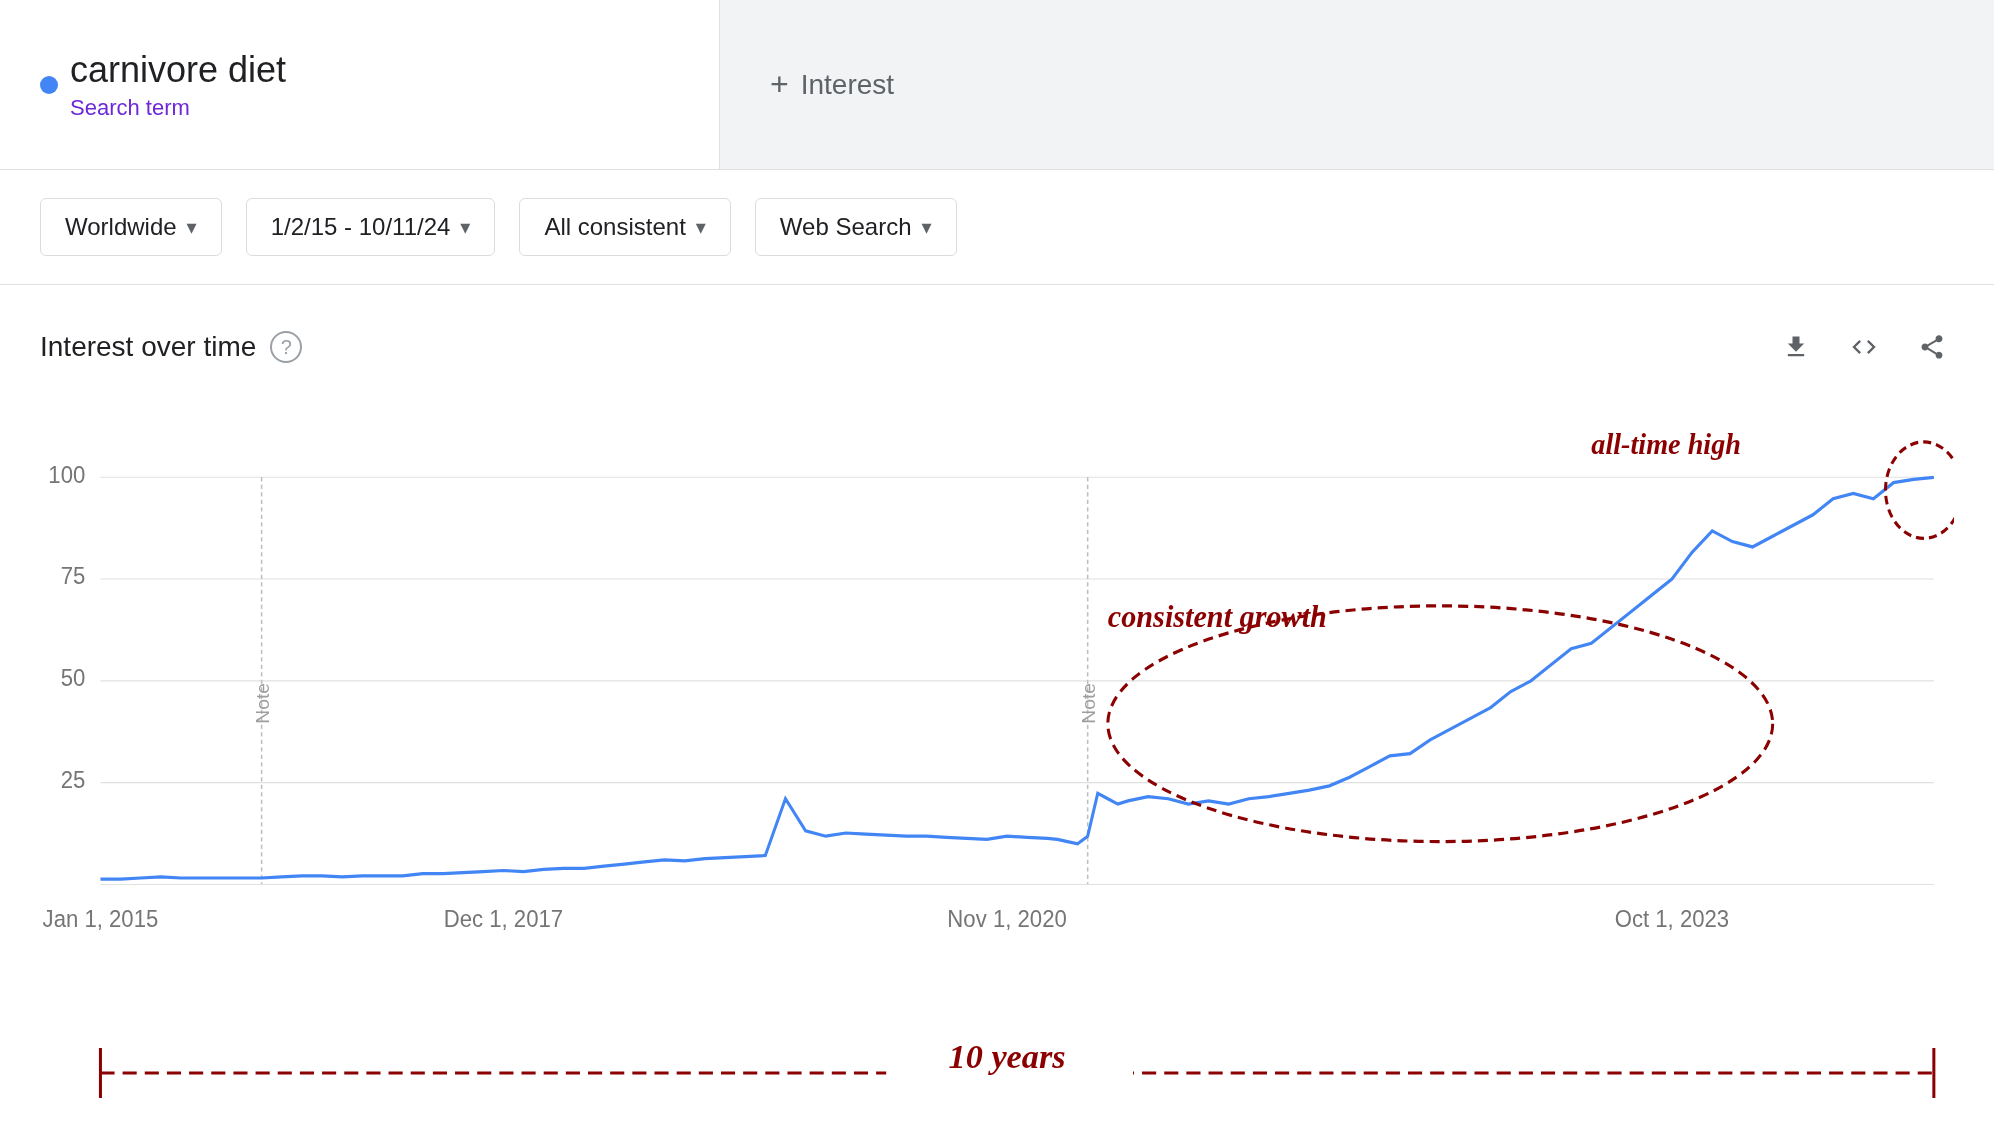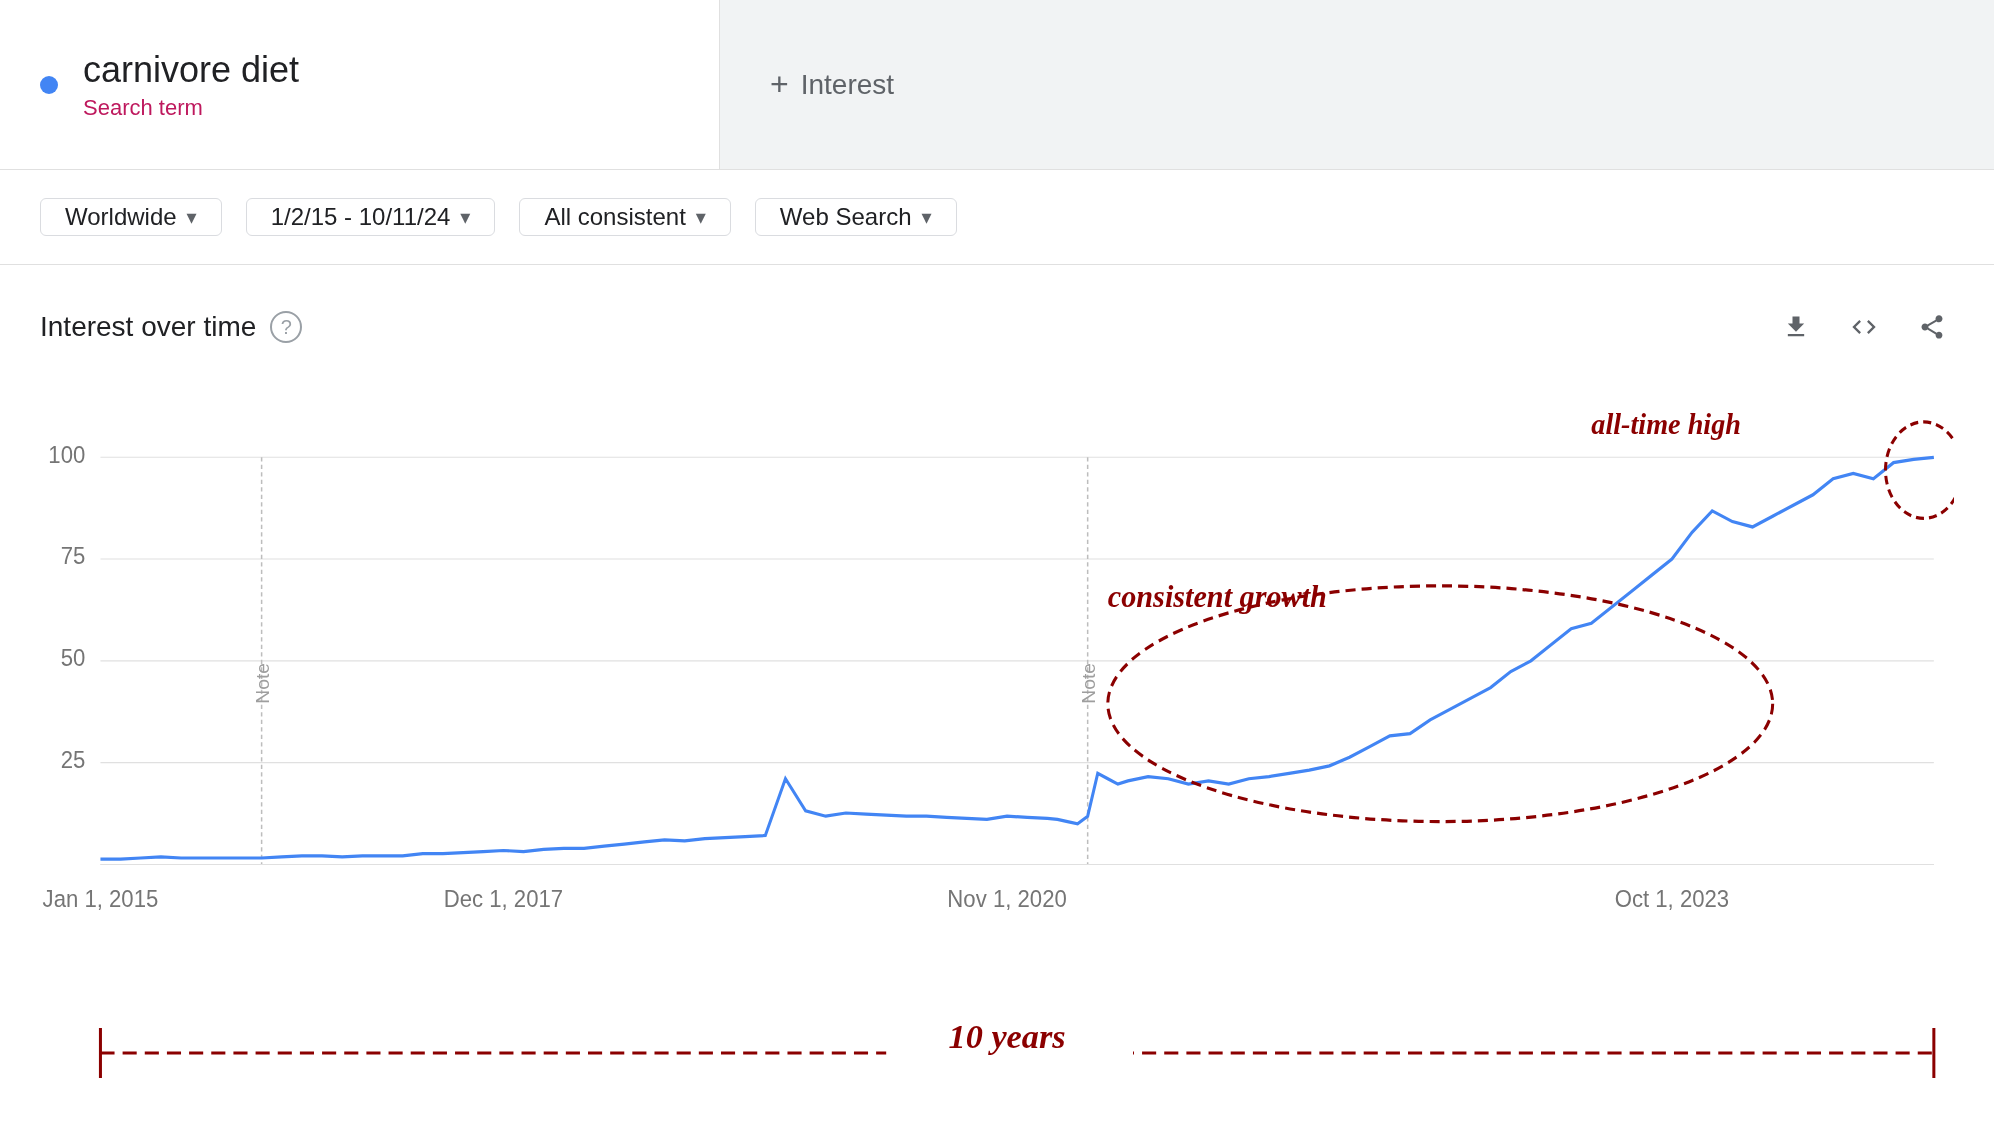--- a/index.html
+++ b/index.html
@@ -17,41 +17,41 @@
       display: flex;
       border-bottom: 1px solid #e0e0e0;
       height: 170px;
     }
     .search-term-box {
       flex: 0 0 720px;
       display: flex;
       align-items: center;
       padding: 30px 40px;
       border-right: 1px solid #e0e0e0;
-      gap: 25px;
+      gap: 12px;
     }
     .blue-dot {
       width: 18px;
       height: 18px;
       border-radius: 50%;
       background: #4285f4;
       flex-shrink: 0;
     }
     .search-term-text {
       display: flex;
       flex-direction: column;
     }
     .search-term-name {
       font-size: 36px;
       font-weight: 400;
       color: #202124;
     }
     .search-term-label {
       font-size: 22px;
-      color: #be185d;
+      color: #6d28d9;
       margin-top: 4px;
     }
     .compare-box {
       flex: 1;
       display: flex;
       align-items: center;
       padding: 30px 50px;
       background: #f1f3f4;
     }
     .compare-btn {
@@ -75,21 +75,21 @@
       align-items: center;
       gap: 24px;
       padding: 28px 40px;
       border-bottom: 1px solid #e0e0e0;
       background: #fff;
     }
     .filter-btn {
       display: flex;
       align-items: center;
       gap: 10px;
-      padding: 4px 24px;
+      padding: 14px 24px;
       border: 1px solid #dadce0;
       border-radius: 6px;
       background: #fff;
       font-size: 24px;
       color: #202124;
       cursor: pointer;
     }
     .filter-btn .chevron {
       font-size: 20px;
       color: #5f6368;

